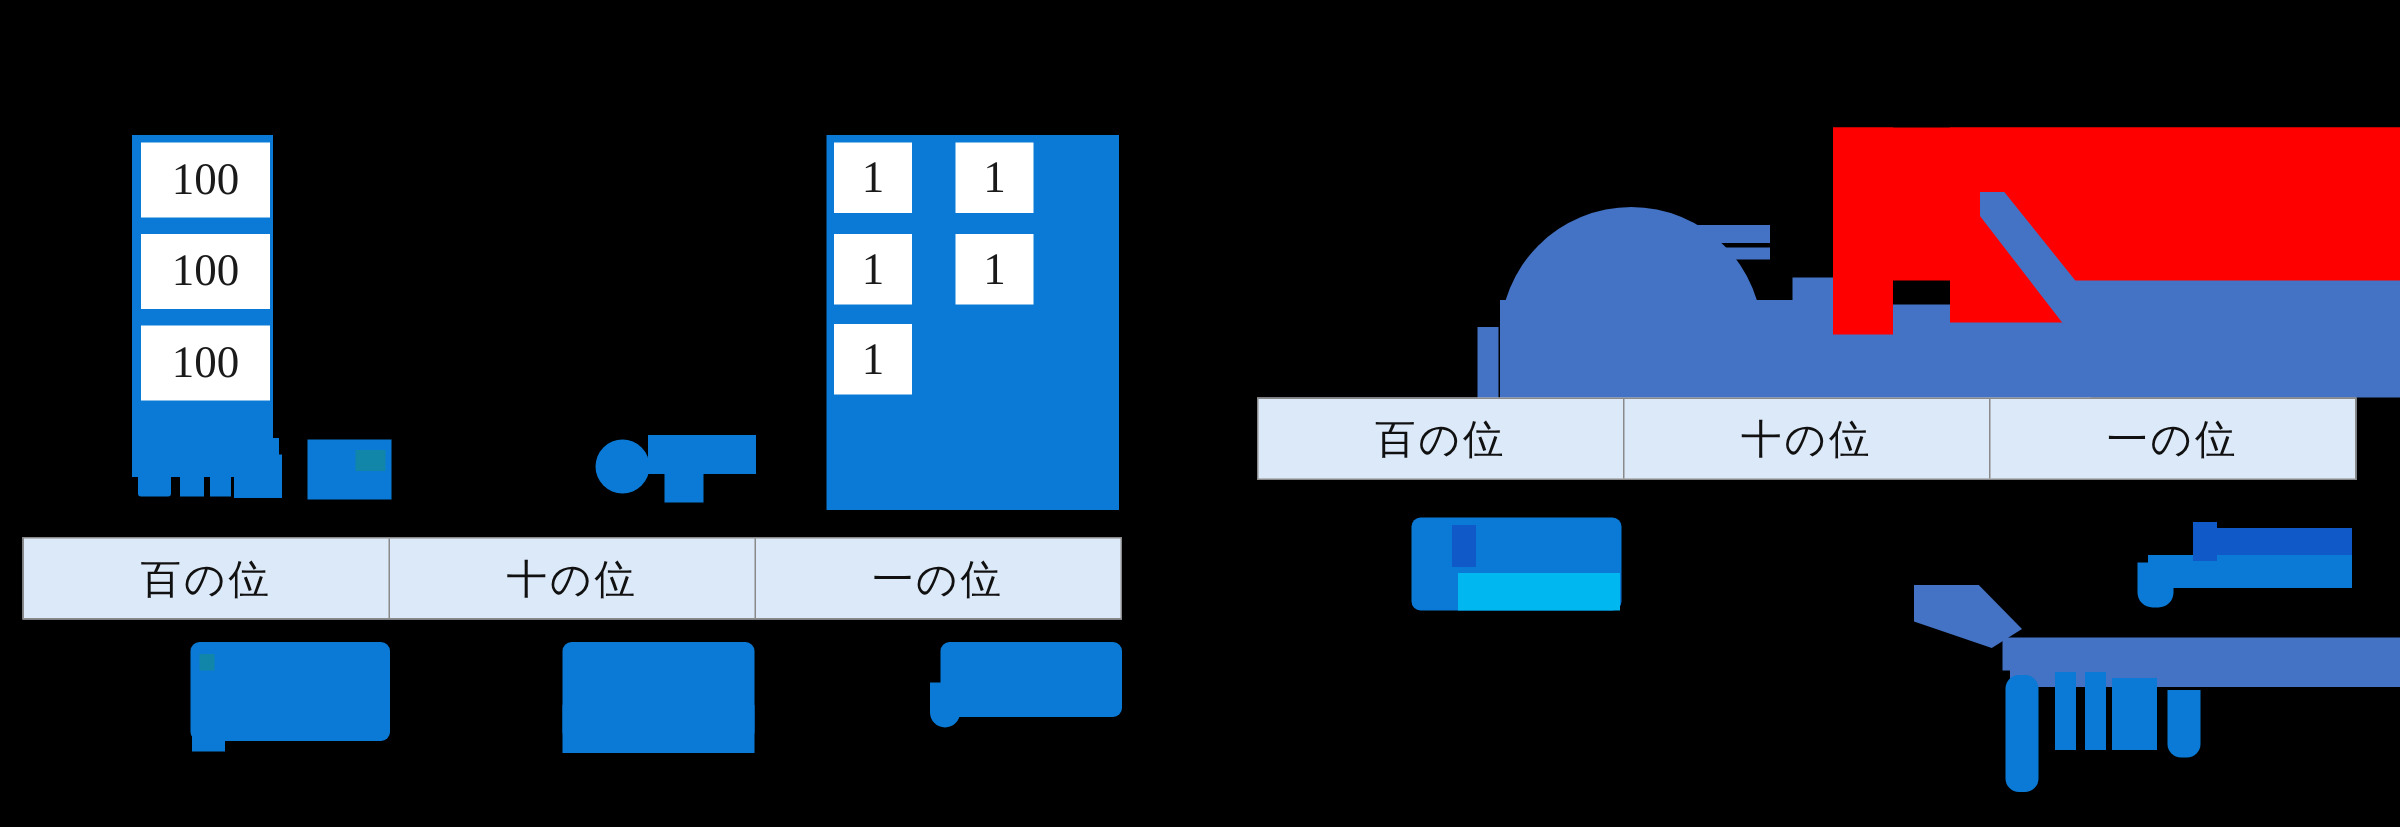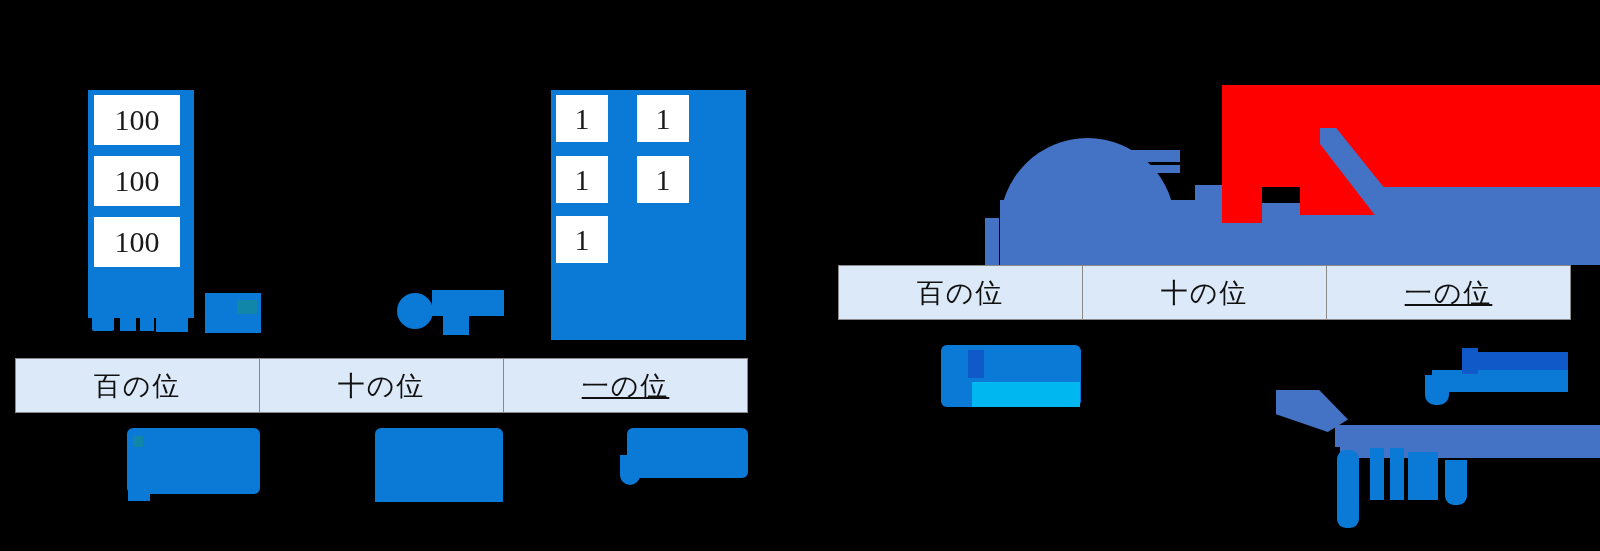--- a/index.html
+++ b/index.html
@@ -6,21 +6,21 @@
   body{width:1600px;height:551px;overflow:hidden;position:relative;
        font-family:"Liberation Serif","DejaVu Serif",serif;}
   .stage{position:relative;width:1600px;height:551px;background:#000;}
 
   
   .pv-table{position:absolute;display:flex;background:#dce9f8;
             border:1px solid #8a8a8a;box-sizing:border-box;}
   .pv-cell{flex:1;display:flex;align-items:center;justify-content:center;
            color:#111;font-size:27px;letter-spacing:2px;
            border-right:1px solid #8a8a8a;box-sizing:border-box;}
-  .pv-cell:last-child{border-right:none;text-decoration:underline;}
+  .pv-cell:last-child{border-right:none;}
 
   
   .block-col{position:absolute;background:#0a7ad6;box-sizing:border-box;}
   .chip{position:absolute;background:#ffffff;display:flex;
         align-items:center;justify-content:center;color:#1a1a1a;
         font-size:30px;line-height:1;}
   .chip.one{font-size:30px;}
 
   
   .blob{position:absolute;}
@@ -33,21 +33,21 @@
   .blob.r6{border-radius:6px;}
   .arch{position:absolute;background:#4472c4;
         border-radius:150px 150px 0 0;}
   .wedge{position:absolute;background:#4472c4;}
 </style>
 </head>
 <body>
 
 <div class="stage">
 
-  <div class="block-col" style="left:88px;top:90px;width:106px;height:228px;">
+  <div class="block-col" style="left:88px;top:90px;width:94px;height:228px;">
     <div class="chip" style="left:6px;top:5px;width:86px;height:50px;">100</div>
     <div class="chip" style="left:6px;top:66px;width:86px;height:50px;">100</div>
     <div class="chip" style="left:6px;top:127px;width:86px;height:50px;">100</div>
   </div>
 
   <div class="block-col" style="left:551px;top:90px;width:195px;height:250px;">
     <div class="chip one" style="left:5px;top:5px;width:52px;height:47px;">1</div>
     <div class="chip one" style="left:86px;top:5px;width:52px;height:47px;">1</div>
     <div class="chip one" style="left:5px;top:66px;width:52px;height:47px;">1</div>
     <div class="chip one" style="left:86px;top:66px;width:52px;height:47px;">1</div>

